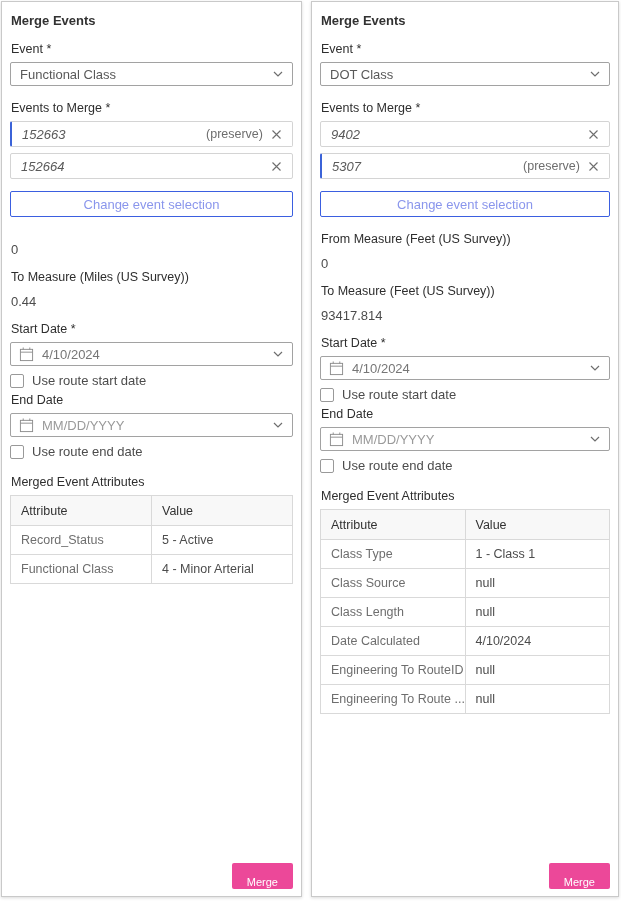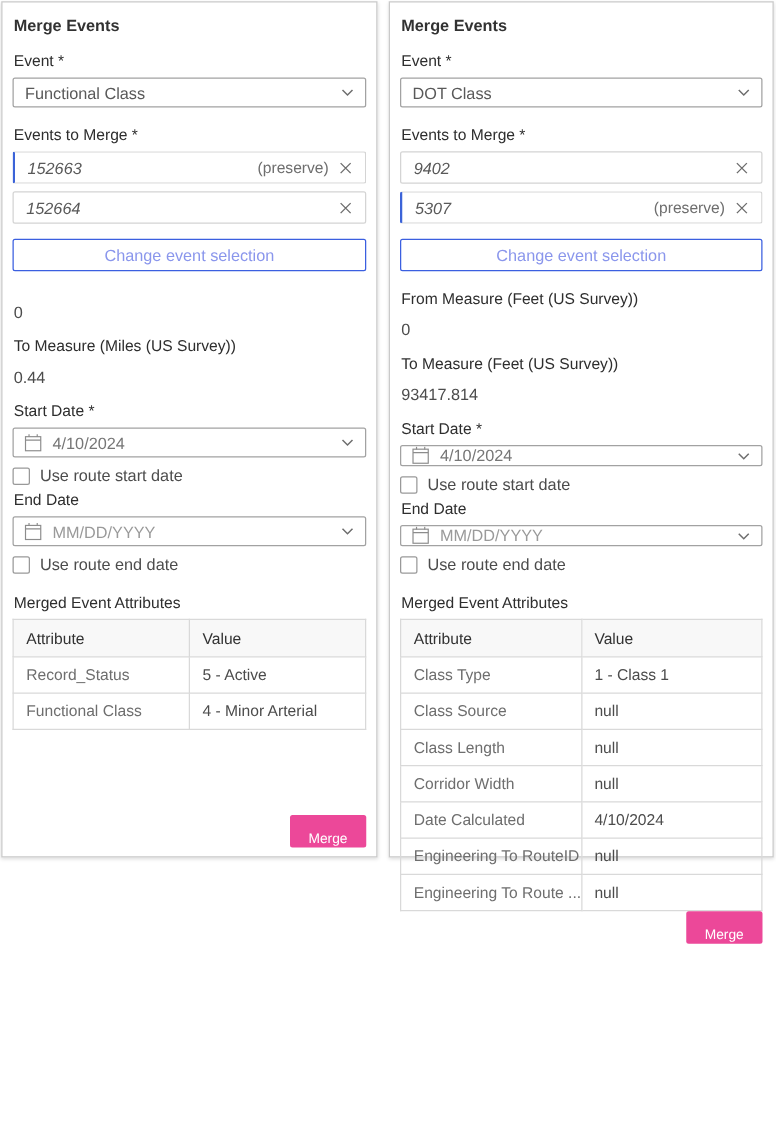--- a/index.html
+++ b/index.html
@@ -8,21 +8,21 @@
     width: 621px; height: 917px;
     font-family: "Liberation Sans", sans-serif;
     color: #323232;
     overflow: hidden;
   }
   .wrap { display: flex; gap: 9px; padding: 1px; }
   .panel {
     background: #fff;
     border: 1px solid #c9c9c9;
     box-shadow: 0 1px 3px rgba(0,0,0,0.15);
-    height: 685px;
+    height: 896px;
     padding: 11px 8px 6px 8px;
     display: flex; flex-direction: column;
   }
   .panel-0 { width: 301px; }
   .panel-1 { width: 308px; }
 
   .title { font-size: 13px; font-weight: 700; color: #323232; margin: 0 1px 14px 1px; }
 
   .lbl { font-size: 12.5px; color: #2e2e2e; margin: 0 1px 6px 1px; }
 
@@ -310,24 +310,20 @@
             </tr>
             <tr>
               <td class="attr">Class Source</td>
               <td class="val">null</td>
             </tr>
             <tr>
               <td class="attr">Class Length</td>
               <td class="val">null</td>
             </tr>
             <tr>
-              <td class="attr">Corridor Width</td>
-              <td class="val">null</td>
-            </tr>
-            <tr>
               <td class="attr">Date Calculated</td>
               <td class="val">4/10/2024</td>
             </tr>
             <tr>
               <td class="attr">Engineering To RouteID</td>
               <td class="val">null</td>
             </tr>
             <tr>
               <td class="attr">Engineering To Route ...</td>
               <td class="val">null</td>

